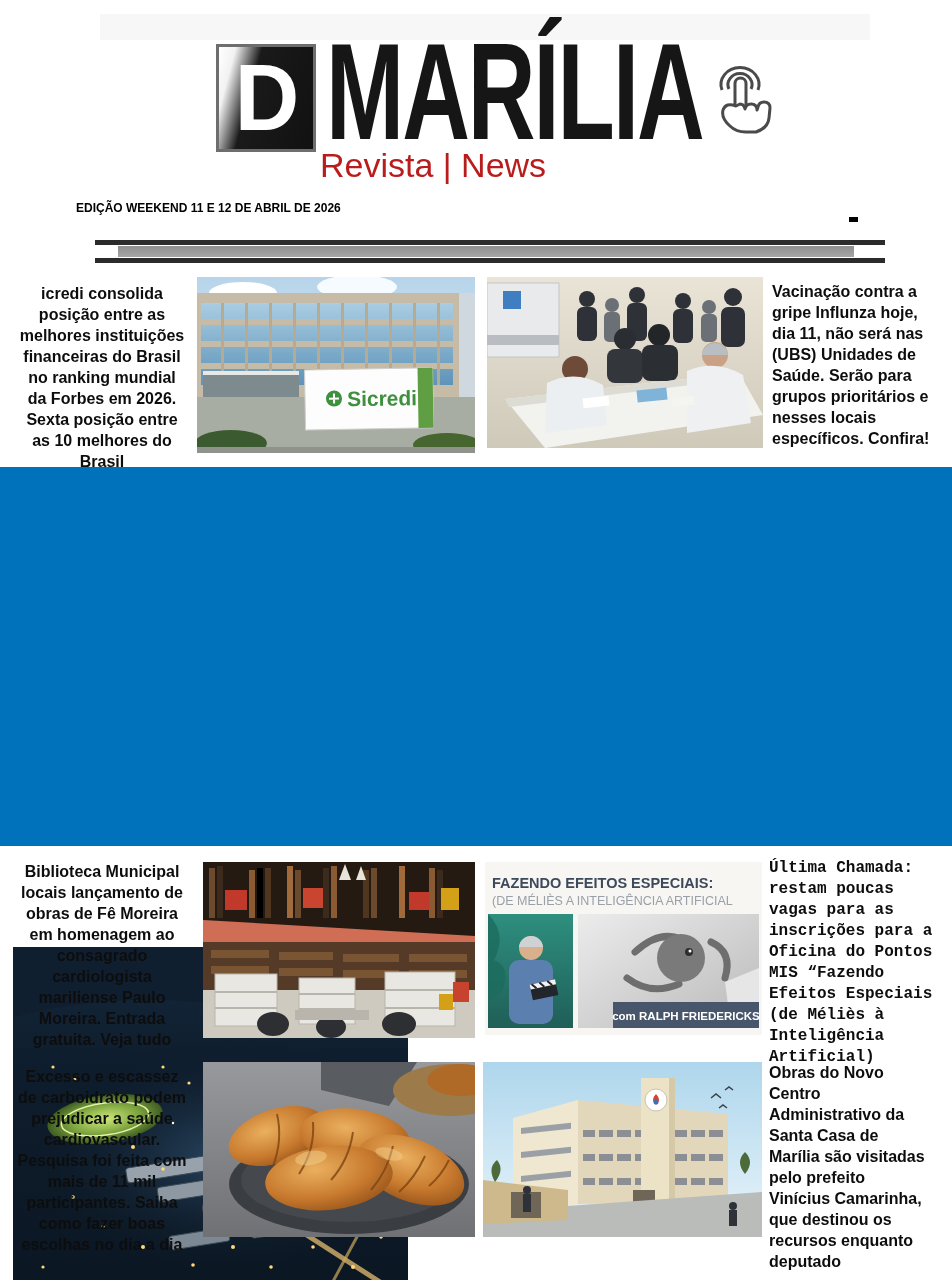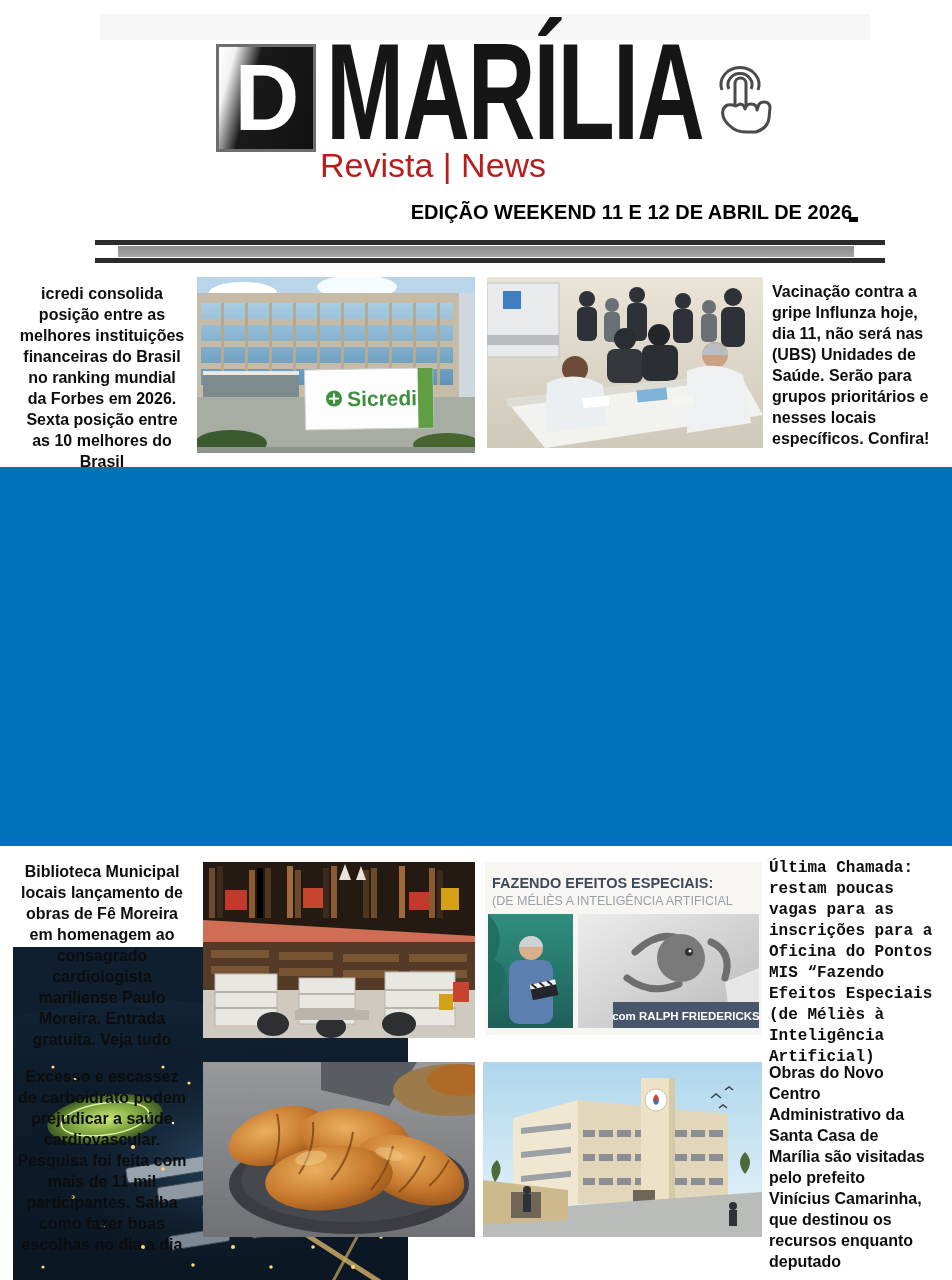--- a/index.html
+++ b/index.html
@@ -24,22 +24,22 @@
   #logo-title{
     left:326px;top:22px;font-weight:bold;font-size:138px;line-height:138px;
     letter-spacing:-3px;color:#161616;transform:scaleX(.68);transform-origin:left top;
     white-space:nowrap;
   }
   #logo-sub{
     left:320px;top:146px;width:280px;text-align:left;
     font-size:34px;font-weight:400;color:#b91c1c;letter-spacing:0px;
   }
   #edition{
-    left:76px;top:201px;width:776px;text-align:right;
-    font-size:20px;font-weight:bold;color:#000;
+    left:76px;top:201px;width:776px;text-align:left;
+    font-size:12px;font-weight:bold;color:#000;
   }
   #tap-icon{left:698px;top:56px;width:92px;height:92px;}
   #mast-dash{left:849px;top:217px;width:9px;height:5px;background:#000;}
   .div-line{background:#2b2b2b;height:5px;}
   #div-line1{left:95px;top:240px;width:790px;}
   #div-gray{left:118px;top:246px;width:736px;height:11px;background:linear-gradient(#8d8d8d,#a6a6a6);}
   #div-line2{left:95px;top:258px;width:790px;}
   
   .story-text{
     font-size:16px;font-weight:bold;line-height:21px;color:#0d0d0d;

